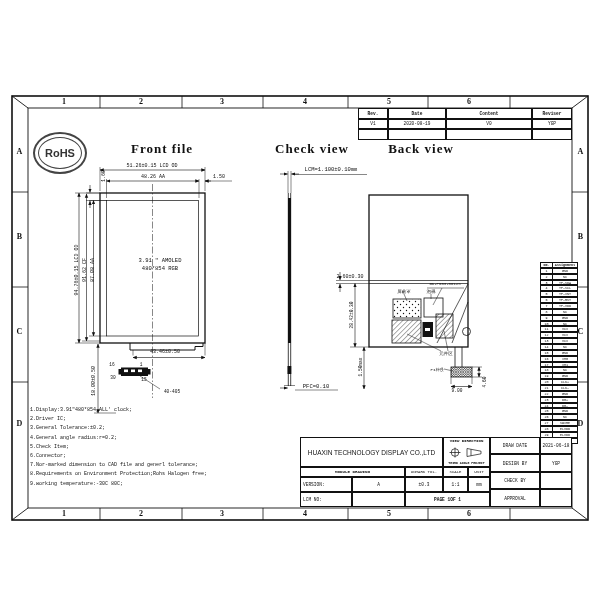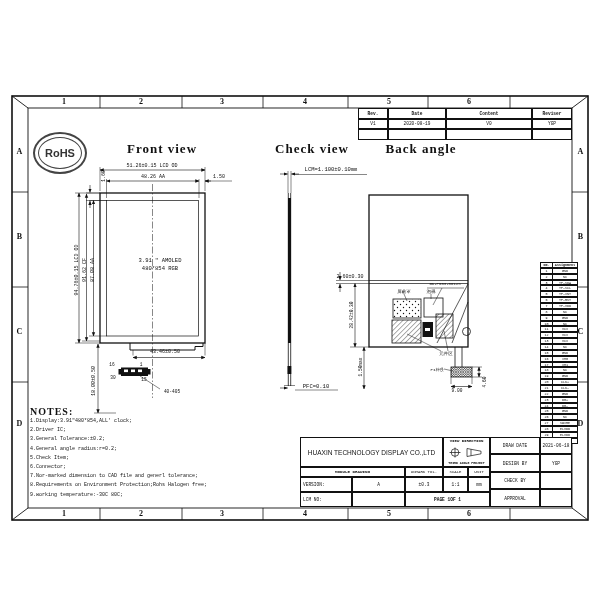--- a/index.html
+++ b/index.html
@@ -147,23 +147,23 @@
       <path d="M451,377 V384 M472,377 V384" stroke-width="0.5"></path>
       <line x1="451" y1="386.5" x2="472" y2="386.5" stroke-width="0.6" marker-start="url(#arw)" marker-end="url(#arw)"></line>
       <path d="M472,367 H482 M472,377 H482" stroke-width="0.5"></path>
       <line x1="479" y1="367" x2="479" y2="377" stroke-width="0.6" marker-start="url(#arw)" marker-end="url(#arw)"></line>
     </g>
   </svg>
 
   <div class="rohs">
     <div class="rohs-inner">RoHS</div>
   </div>
-  <div class="lbl title" style="left:162px;top:148px;">Front view</div>
+  <div class="lbl title" style="left:162px;top:148px;">Front file</div>
   <div class="lbl title" style="left:312px;top:148px;">Check view</div>
-  <div class="lbl title" style="left:421px;top:148px;">Back angle</div>
+  <div class="lbl title" style="left:421px;top:148px;">Back view</div>
 
   <div id="zone-labels">
       <div class="lbl zone" style="left:64px;top:101.5px;">1</div>
       <div class="lbl zone" style="left:64px;top:514px;">1</div>
       <div class="lbl zone" style="left:141px;top:101.5px;">2</div>
       <div class="lbl zone" style="left:141px;top:514px;">2</div>
       <div class="lbl zone" style="left:222px;top:101.5px;">3</div>
       <div class="lbl zone" style="left:222px;top:514px;">3</div>
       <div class="lbl zone" style="left:305px;top:101.5px;">4</div>
       <div class="lbl zone" style="left:305px;top:514px;">4</div>
@@ -348,21 +348,20 @@
         <div class="no" style="">29</div>
         <div class="as" style="">ELVDD</div>
       </div>
       <div class="pin-row" style="">
         <div class="no" style="">30</div>
         <div class="as" style="">GND</div>
       </div>
     </div>
 
   <div class="notes">
-    <div class="notes-title">NOTES:</div>
     <div id="notes-list">
         <div class="note-item" style="">1.Display:3.91"480*854,ALL' clock;</div>
         <div class="note-item" style="">2.Driver IC;</div>
         <div class="note-item" style="">3.General Tolerance:±0.2;</div>
         <div class="note-item" style="">4.General angle radius:r=0.2;</div>
         <div class="note-item" style="">5.Check Item;</div>
         <div class="note-item" style="">6.Connector;</div>
         <div class="note-item" style="">7.Nor-marked dimension to CAD file and generl tolerance;</div>
         <div class="note-item" style="">8.Requirements on Environment Protection;Rohs Halogen free;</div>
         <div class="note-item" style="">9.working temperature:-30C 80C;</div>

